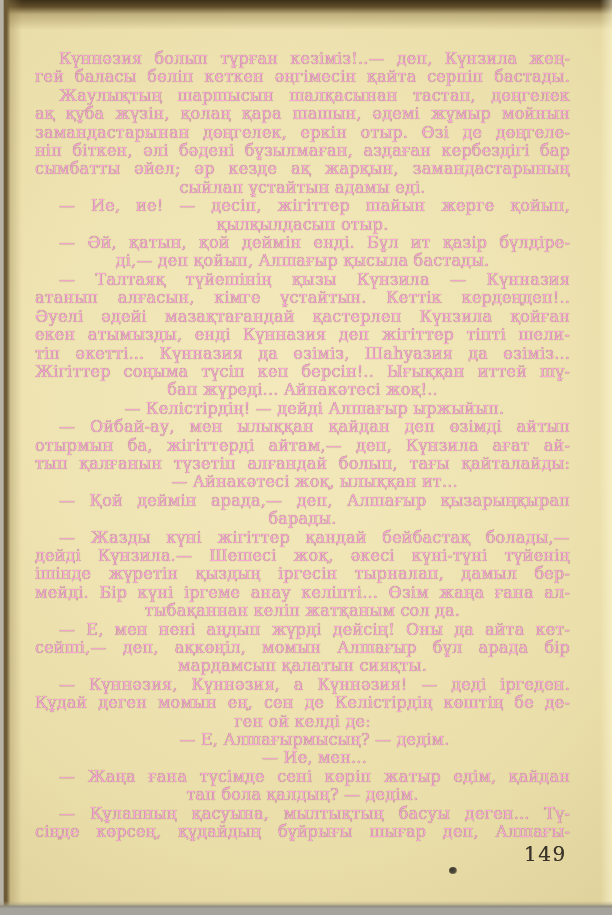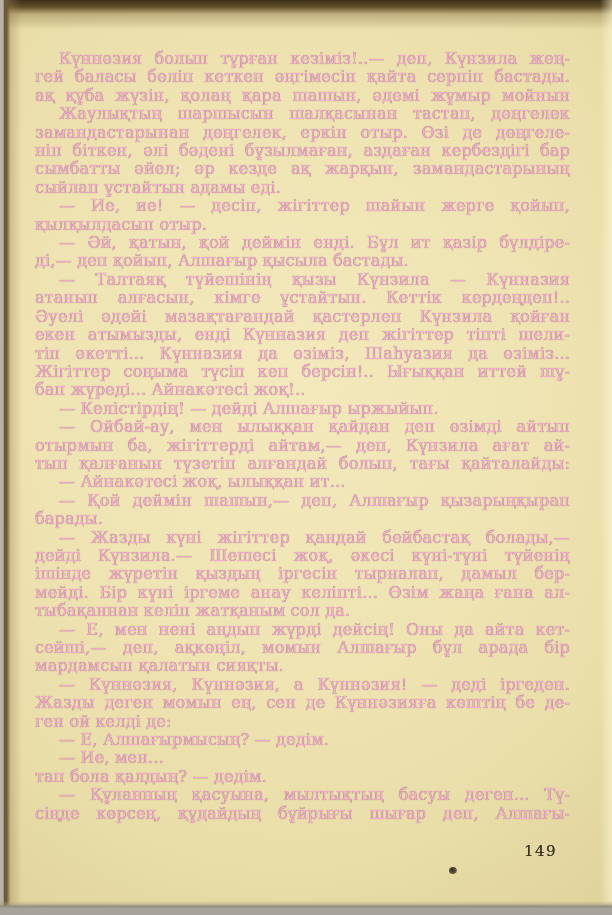--- a/index.html
+++ b/index.html
@@ -49,31 +49,31 @@
     position: absolute;
     left: 35px;
     top: 50px;
     width: 535px;
     color: #f9a8d4;
     font-size: 16px;
     line-height: 18.4px;
     letter-spacing: 0.2px;
     text-shadow: 0 0 0.7px rgba(51, 44, 34, 0.8);
   }
-  .line { min-height: 18.4px; }
+  .line { min-height: 18.4px; text-align: center; }
   .line.j {
     text-align: justify;
     text-align-last: justify;
   }
   .line.indent { text-indent: 24px; }
   .page-number {
     position: absolute;
     left: 524px;
     top: 842px;
-    font-size: 15px;
+    font-size: 20px;
     letter-spacing: 1.5px;
     color: #3a342a;
     text-shadow: 0 0 0.6px rgba(58, 52, 42, 0.8);
   }
   .ink-speck {
     position: absolute;
     left: 449px;
     top: 867px;
     width: 8px;
     height: 7px;
@@ -88,57 +88,58 @@
 <div id="stage">
   <div class="paper"></div>
   <div class="edge-top"></div>
   <div class="edge-left"></div>
   <div class="edge-right"></div>
   <div class="edge-bottom"></div>
 
   <div class="text-block">
       <div class="line j indent">Күннәзия болып тұрған кезіміз!..— деп, Күнзила жең-</div>
       <div class="line j">гей баласы бөліп кеткен әңгімесін қайта серпіп бастады.</div>
+      <div class="line j indent">Жаулықтың шаршысын шалқасынан тастап, дөңгелек</div>
       <div class="line j">ақ құба жүзін, қолаң қара шашын, әдемі жұмыр мойнын</div>
-      <div class="line j indent">Жаулықтың шаршысын шалқасынан тастап, дөңгелек</div>
       <div class="line j">замандастарынан дөңгелек, еркін отыр. Өзі де дөңгеле-</div>
       <div class="line j">ніп біткен, әлі бәдені бұзылмаған, аздаған кербездігі бар</div>
       <div class="line j">сымбатты әйел; әр кезде ақ жарқын, замандастарының</div>
       <div class="line">сыйлап ұстайтын адамы еді.</div>
       <div class="line j indent">— Ие, ие! — десіп, жігіттер шайын жерге қойып,</div>
       <div class="line">қылқылдасып отыр.</div>
       <div class="line j indent">— Әй, қатын, қой деймін енді. Бұл ит қазір бүлдіре-</div>
       <div class="line">ді,— деп қойып, Алшағыр қысыла бастады.</div>
       <div class="line j indent">— Талтаяқ түйешінің қызы Күнзила — Күнназия</div>
       <div class="line j">атанып алғасын, кімге ұстайтын. Кеттік кердеңдеп!..</div>
       <div class="line j">Әуелі әдейі мазақтағандай қастерлеп Күнзила қойған</div>
       <div class="line j">екен атымызды, енді Күнназия деп жігіттер тіпті шели-</div>
       <div class="line j">тіп әкетті... Күнназия да өзіміз, Шаһуазия да өзіміз...</div>
       <div class="line j">Жігіттер соңыма түсіп кеп берсін!.. Ығыққан иттей шұ-</div>
       <div class="line">бап жүреді... Айнакәтесі жоқ!..</div>
       <div class="line indent">— Келістірдің! — дейді Алшағыр ыржыйып.</div>
       <div class="line j indent">— Ойбай-ау, мен ылыққан қайдан деп өзімді айтып</div>
       <div class="line j">отырмын ба, жігіттерді айтам,— деп, Күнзила ағат ай-</div>
       <div class="line j">тып қалғанын түзетіп алғандай болып, тағы қайталайды:</div>
       <div class="line indent">— Айнакәтесі жоқ, ылыққан ит...</div>
-      <div class="line j indent">— Қой деймін шашын,— деп, Алшағыр қызарыңқырап</div>
+      <div class="line j indent">— Қой деймін арада,— деп, Алшағыр қызарыңқырап</div>
       <div class="line">барады.</div>
       <div class="line j indent">— Жазды күні жігіттер қандай бейбастақ болады,—</div>
       <div class="line j">дейді Күнзила.— Шешесі жоқ, әкесі күні-түні түйенің</div>
       <div class="line j">ішінде жүретін қыздың іргесін тырналап, дамыл бер-</div>
       <div class="line j">мейді. Бір күні іргеме анау келіпті... Өзім жаңа ғана ал-</div>
       <div class="line">тыбақаннан келіп жатқаным сол да.</div>
       <div class="line j indent">— Е, мен нені аңдып жүрді дейсің! Оны да айта кет-</div>
       <div class="line j">сейші,— деп, ақкөңіл, момын Алшағыр бұл арада бір</div>
       <div class="line">мардамсып қалатын сияқты.</div>
       <div class="line j indent">— Күннәзия, Күннәзия, а Күннәзия! — деді іргеден.</div>
-      <div class="line j">Жазды деген момын ең, сен де Күннәзияға көштің бе де-</div>
+      <div class="line j">Құдай деген момын ең, сен де Келістірдің көштің бе де-</div>
       <div class="line">ген ой келді де:</div>
       <div class="line indent">— Е, Алшағырмысың? — дедім.</div>
       <div class="line indent">— Ие, мен...</div>
+      <div class="line j indent">— Жаңа ғана түсімде сені көріп жатыр едім, қайдан</div>
       <div class="line">тап бола қалдың? — дедім.</div>
       <div class="line j indent">— Құланның қасуына, мылтықтың басуы деген... Тү-</div>
       <div class="line j">сіңде көрсең, құдайдың бұйрығы шығар деп, Алшағы-</div>
     </div>
 
   <div class="page-number">149</div>
 
   <div class="ink-speck"></div>
 </div>
 

